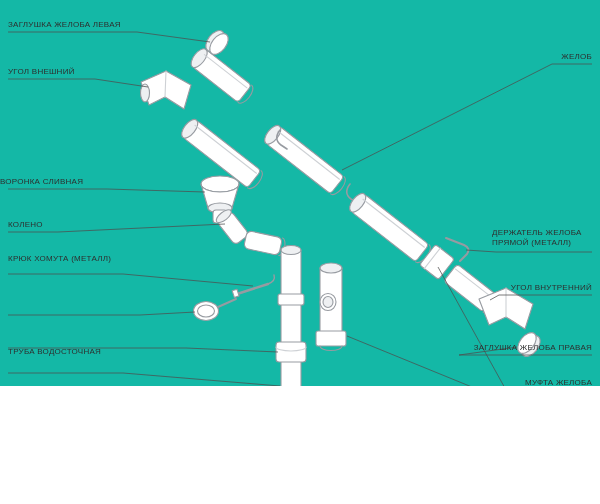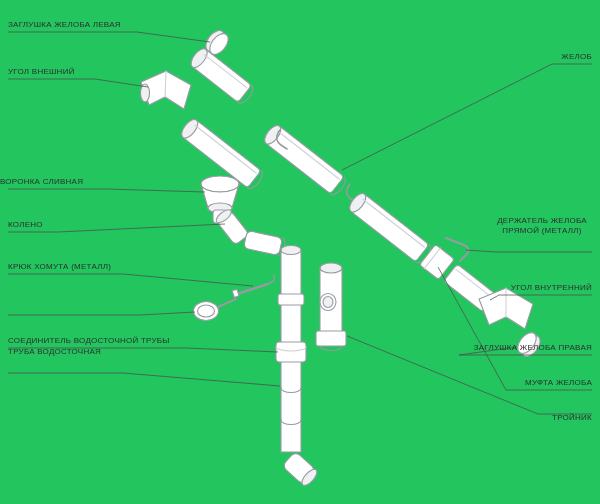--- a/index.html
+++ b/index.html
@@ -1,24 +1,24 @@
 <!DOCTYPE html>
 <html><head>
 <meta charset="utf-8">
 <style>
   html,body{margin:0;padding:0;background:#fff;}
   #canvas{
-    position:relative;width:600px;height:504px;background:#22c55e;
+    position:relative;width:600px;height:386px;background:#14b8a6;
     font-family:"Liberation Sans",sans-serif;overflow:hidden;
   }
   .lbl{
     position:absolute;font-size:8px;line-height:10px;font-weight:400;
     color:#2e2e2e;letter-spacing:.25px;white-space:nowrap;text-transform:uppercase;
   }
-  .lbl.r{text-align:center;}
+  .lbl.r{text-align:left;}
   .lbl.wrap{white-space:normal;width:100px;}
   svg{position:absolute;left:0;top:0;}
 </style>
 </head>
 <body>
 
 <div id="canvas">
 
   <svg width="600" height="504" viewBox="0 0 600 504">
 
@@ -169,24 +169,23 @@
       <polyline points="592,355 459,355 517,347"></polyline>
       <polyline points="592,390 506,390 438,267"></polyline>
       <polyline points="592,414 538,414 347,336"></polyline>
     </g>
   </svg>
 
   <div class="lbl" style="left:8px;top:20px">ЗАГЛУШКА ЖЕЛОБА ЛЕВАЯ</div>
   <div class="lbl" style="left:8px;top:67px">УГОЛ ВНЕШНИЙ</div>
   <div class="lbl" style="left:0;top:177px">ВОРОНКА СЛИВНАЯ</div>
   <div class="lbl" style="left:8px;top:220px">КОЛЕНО</div>
-  <div class="lbl" style="left:8px;top:262px">КРЮК ХОМУТА (металл)</div>
-  <div class="lbl" style="left:8px;top:336px">СОЕДИНИТЕЛЬ ВОДОСТОЧНОЙ ТРУБЫ</div>
+  <div class="lbl" style="left:8px;top:254px">КРЮК ХОМУТА (металл)</div>
   <div class="lbl" style="left:8px;top:347px">ТРУБА ВОДОСТОЧНАЯ</div>
 
   <div class="lbl r" style="right:8px;top:52px">ЖЕЛОБ</div>
-  <div class="lbl r wrap" style="right:8px;top:216px">ДЕРЖАТЕЛЬ ЖЕЛОБА ПРЯМОЙ (металл)</div>
+  <div class="lbl r wrap" style="right:8px;top:228px">ДЕРЖАТЕЛЬ ЖЕЛОБА ПРЯМОЙ (металл)</div>
   <div class="lbl r" style="right:8px;top:283px">УГОЛ ВНУТРЕННИЙ</div>
   <div class="lbl r" style="right:8px;top:343px">ЗАГЛУШКА ЖЕЛОБА ПРАВАЯ</div>
   <div class="lbl r" style="right:8px;top:378px">МУФТА ЖЕЛОБА</div>
   <div class="lbl r" style="right:8px;top:413px">ТРОЙНИК</div>
 
 </div>
 
 </body></html>

